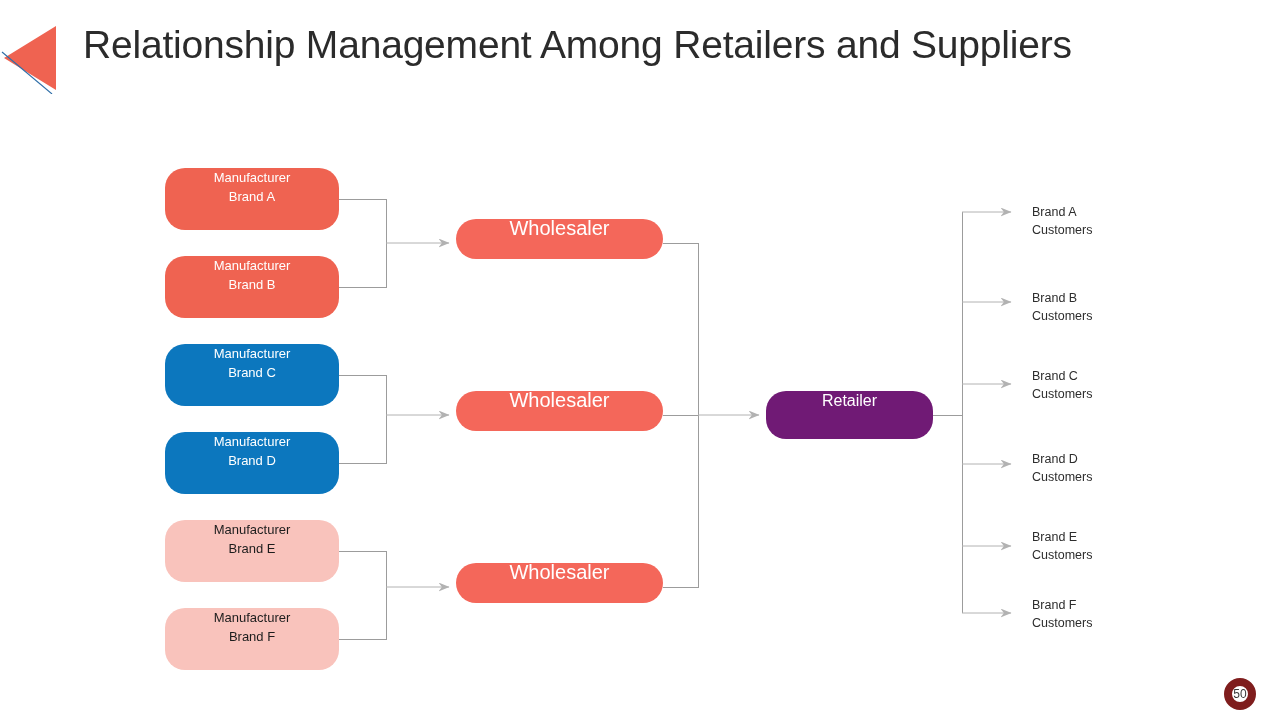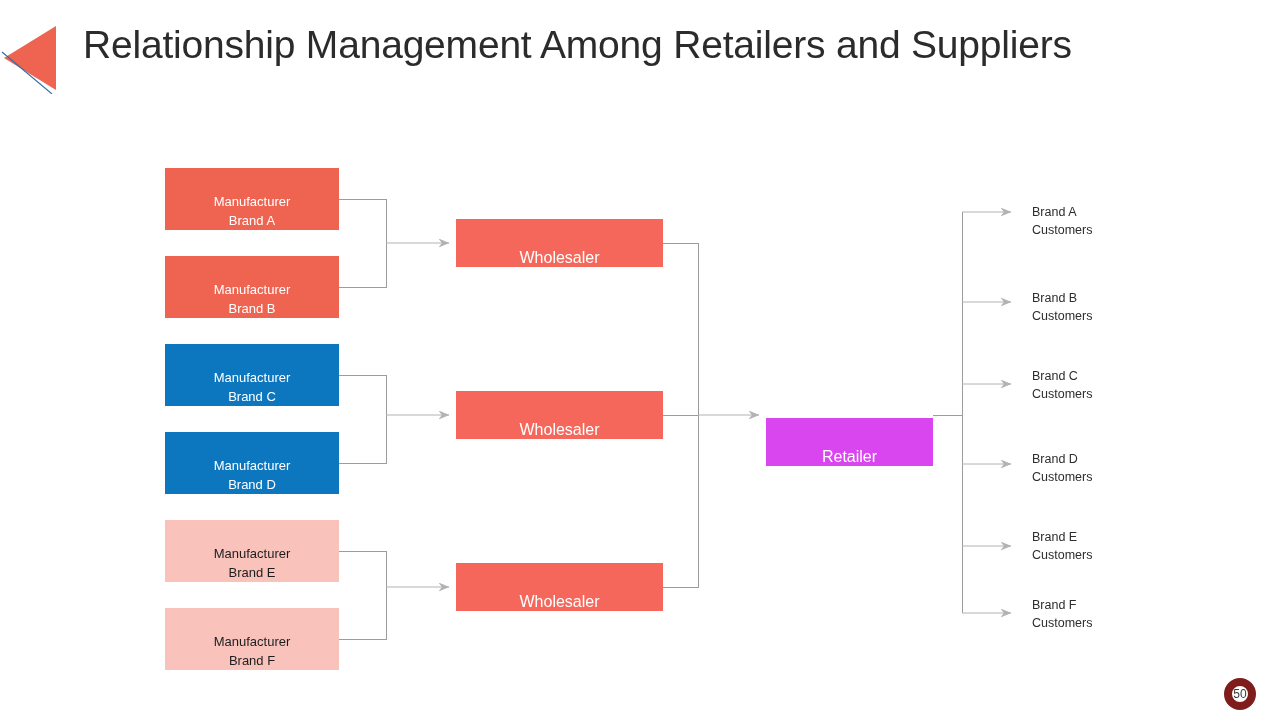--- a/index.html
+++ b/index.html
@@ -56,45 +56,45 @@
     position: absolute;
     left: 0; top: 0;
     width: 1280px; height: 720px;
     pointer-events: none;
   }
 
   
   .node {
     position: absolute;
     display: flex;
-    align-items: flex-end;
+    align-items: flex-start;
     justify-content: center;
     text-align: center;
     line-height: 19px;
+    border-radius: 20px;
   }
   .mfr {
     width: 174px; height: 62px;
     font-size: 13px;
   }
   .mfr.coral  { background: #ef6351; color: #ffffff; }
   .mfr.blue   { background: #0c77be; color: #ffffff; }
   .mfr.pink   { background: #f9c3bc; color: #1d1d1d; }
 
   .wholesaler {
-    width: 207px; height: 48px;
+    width: 207px; height: 40px;
     background: #f4675a;
     color: #ffffff;
-    font-size: 16px;
+    font-size: 20px;
   }
   .retailer {
     width: 167px; height: 48px;
-    background: #d946ef;
+    background: #701a75;
     color: #ffffff;
     font-size: 16px;
-    margin-top: 27px;
   }
 
   
   .cust {
     position: absolute;
     left: 1032px;
     width: 190px;
     font-size: 12.5px;
     line-height: 18px;
     color: #2d2d2d;

